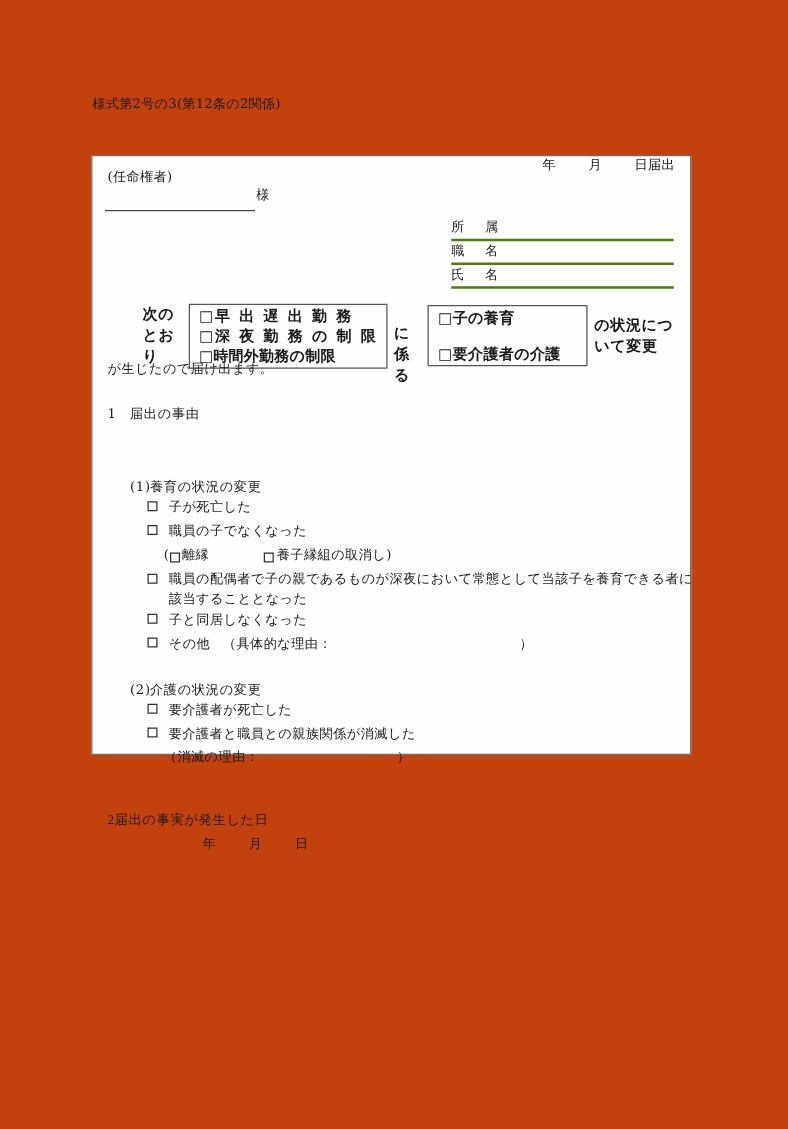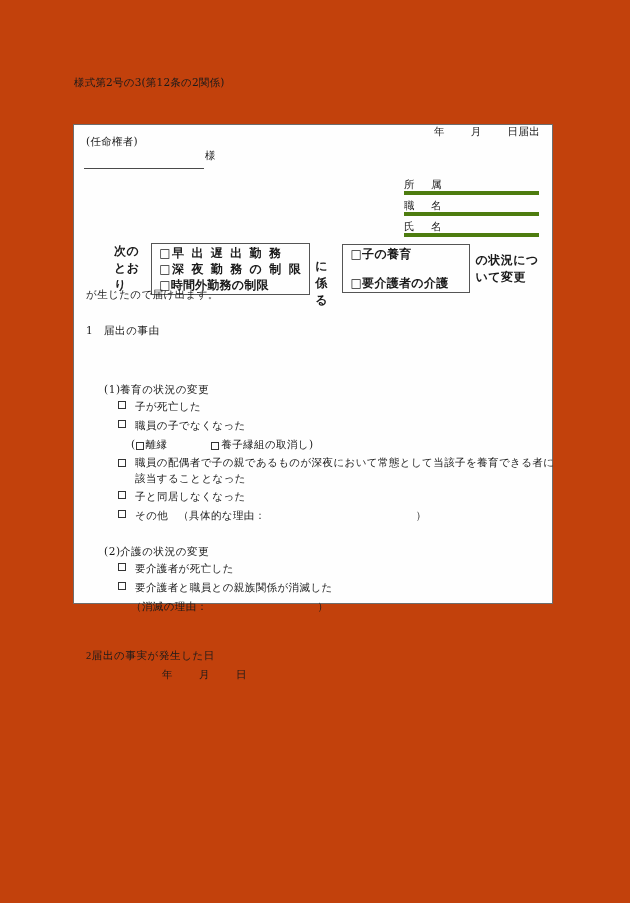--- a/index.html
+++ b/index.html
@@ -84,25 +84,24 @@
 
   
   .id-fields {
     position: absolute;
     left: 287px;
     top: 50px;
     width: 178px;
   }
   .id-row {
     display: flex;
-    align-items: flex-end;
-    border-bottom: 4px solid #4d7c0f;
+    align-items: flex-start;
+    border-bottom: 2px solid #4d7c0f;
     height: 16px;
     margin-bottom: 1px;
-    margin-left: 43px;
   }
   .id-label {
     font-size: 10.5px;
     letter-spacing: 3px;
     padding-right: 4px;
     line-height: 14px;
   }
 
   
   .clause {
@@ -304,21 +303,21 @@
       </div>
       <div class="indent-sub">
         <span>(</span>
           <span class="cb-inline"></span>
           <span>離縁</span>
           <span class="wide-gap"></span>
           <span class="cb-inline"></span>
           <span>養子縁組の取消し</span>
           <span>)</span>
       </div>
-      <div class="opt-row" style="margin-top:1px;font-family:Liberation Serif, serif;">
+      <div class="opt-row" style="margin-top:1px;">
         <span class="cb"></span>
         <span class="opt-text opt-wrap">職員の配偶者で子の親であるものが深夜において常態として当該子を養育できる者に該当することとなった</span>
       </div>
       <div class="opt-row">
         <span class="cb"></span>
         <span class="opt-text">子と同居しなくなった</span>
       </div>
       <div class="opt-row">
         <span class="cb"></span>
         <span class="opt-text">その他</span>

